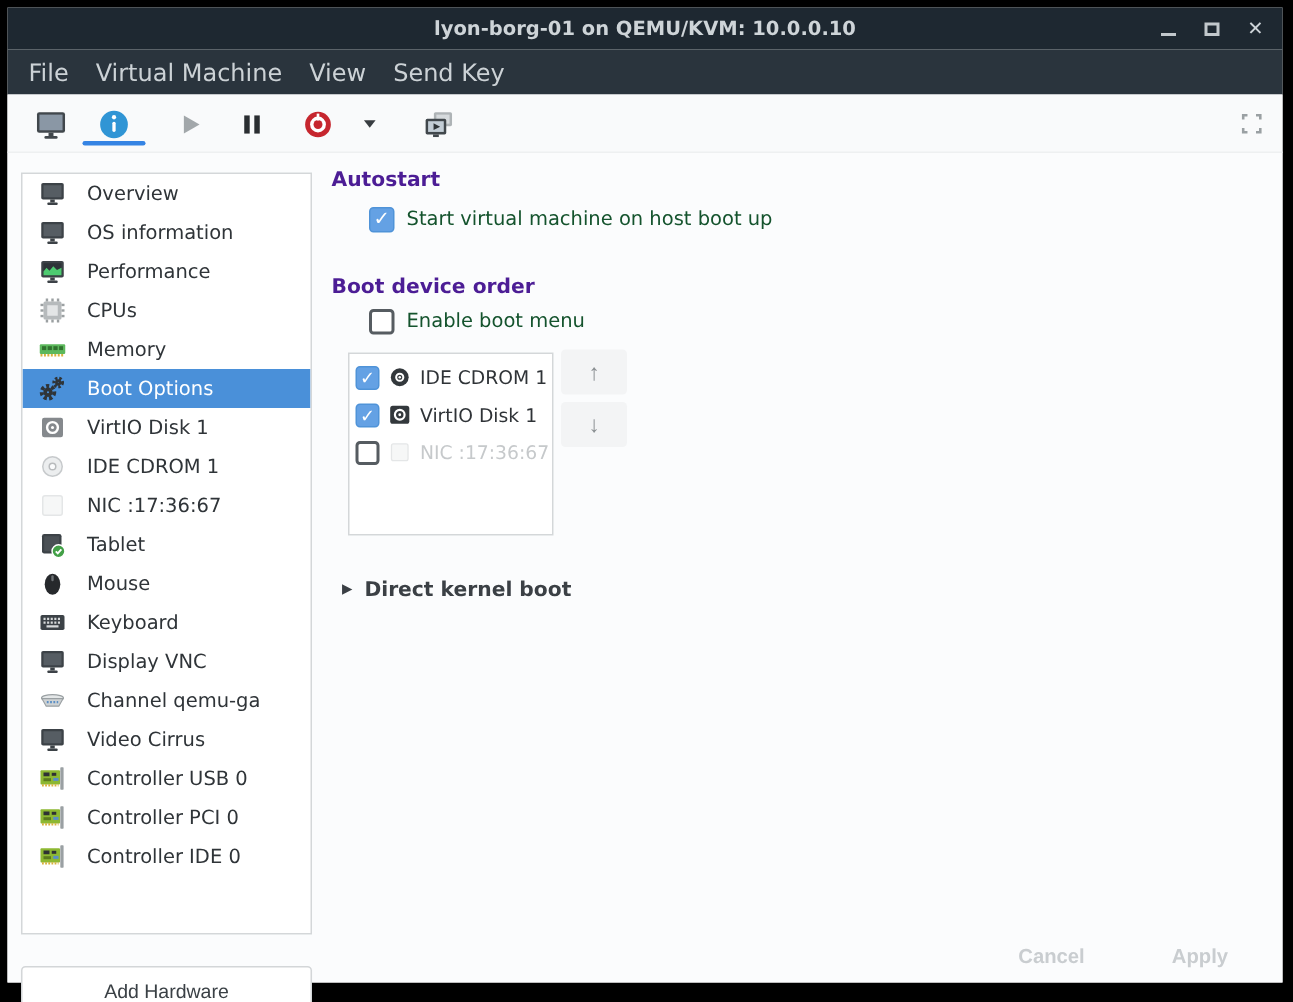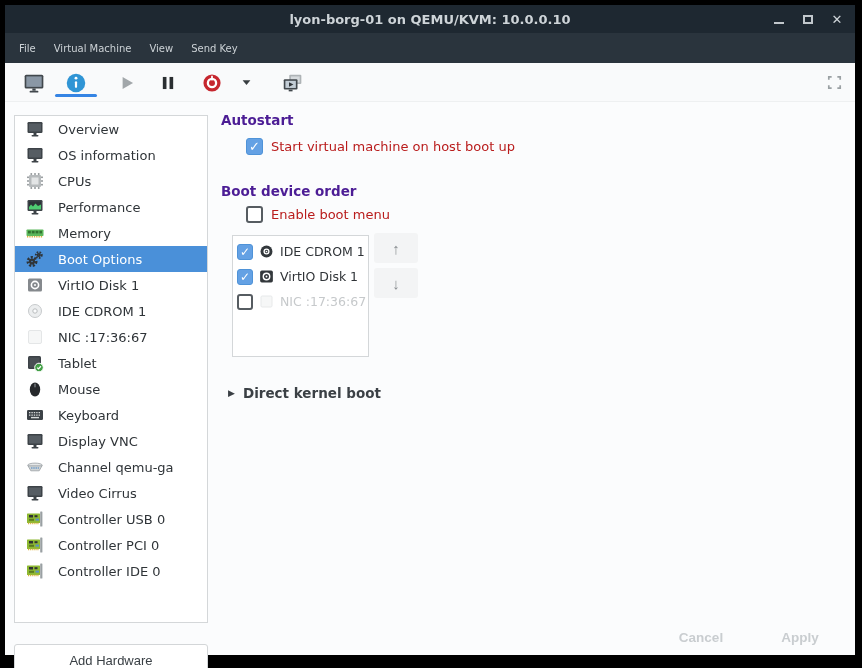--- a/index.html
+++ b/index.html
@@ -13,21 +13,21 @@
   #titlebar .title{color:#ced4d8;font-size:13px;font-weight:bold;}
   #win-controls{position:absolute;right:10px;top:0;height:28px;display:flex;align-items:center;gap:13px;}
   .wc{width:16px;height:16px;display:flex;align-items:center;justify-content:center;cursor:default;}
   .wc-min{width:10px;height:2px;background:#c2c8cc;margin-top:8px;}
   .wc-max{width:10px;height:9px;border:2px solid #c2c8cc;}
   .wc-close{color:#ced4d8;font-size:13px;line-height:1;}
 
   
   #menubar{position:absolute;left:0;top:28px;width:850px;height:30px;background:#2a343d;
     display:flex;align-items:center;padding-left:5px;}
-  .menu-item{color:#ccd2d6;font-size:10px;padding:0 9px;height:100%;display:flex;align-items:center;}
+  .menu-item{color:#ccd2d6;font-size:16px;padding:0 9px;height:100%;display:flex;align-items:center;}
 
   
   #toolbar{position:absolute;left:0;top:58px;width:850px;height:39px;background:#f9fafb;
     border-bottom:1px solid #eef0f1;}
   .tbtn{position:absolute;top:3px;height:33px;display:flex;align-items:center;justify-content:center;}
   .tbtn svg{width:22px;height:22px;}
   .tbtn.active::after{content:"";position:absolute;left:50%;transform:translateX(-50%);
     bottom:2px;width:42px;height:3px;background:#3584e4;border-radius:2px;}
   .tb-caret svg{width:13px;height:13px;}
 
@@ -42,21 +42,21 @@
   .side-item .icn{width:20px;height:20px;flex:0 0 20px;display:flex;align-items:center;justify-content:center;}
   .side-item .icn svg{width:20px;height:20px;}
   .side-item.selected{background:#4a90d9;color:#fff;}
 
   #add-hw{position:absolute;left:9px;top:542px;width:194px;height:32px;background:#fff;
     border:1px solid #d3d6d8;border-radius:3px;font-size:13px;color:#3a4045;
     display:flex;align-items:center;justify-content:center;box-shadow:0 1px 1px rgba(0,0,0,0.06);}
 
   
   .heading{position:absolute;font-size:13.5px;font-weight:bold;color:#4c1d95;}
-  .cbrow{position:absolute;display:flex;align-items:center;gap:8px;font-size:13px;color:#b91c1c;}
+  .cbrow{position:absolute;display:flex;align-items:center;gap:8px;font-size:13px;color:#14532d;}
   .cb{width:17px;height:17px;border-radius:3px;flex:0 0 17px;position:relative;}
   .cb.checked{background:#64a1e4;border:1px solid #4f93d8;}
   .cb.checked::after{content:"✓";position:absolute;left:0;top:0;width:100%;height:100%;
     color:#fff;font-size:13px;font-weight:bold;display:flex;align-items:center;justify-content:center;}
   .cb.unchecked{background:#fff;border:2px solid #565c61;}
 
   #boot-list{position:absolute;left:227px;top:133px;width:137px;height:122px;background:#fff;
     border:1px solid #d4d7d9;padding:3px 0 0 4px;}
   .boot-row{height:25px;display:flex;align-items:center;gap:5px;}
   .boot-row .cb{width:16px;height:16px;flex:0 0 16px;}
@@ -307,32 +307,32 @@
         <span class="icn">
             <svg>
               <use href="#i-monitor"></use>
             </svg>
           </span>
         <span>OS information</span>
       </div>
       <div class="side-item">
         <span class="icn">
             <svg>
+              <use href="#i-perf"></use>
+            </svg>
+          </span>
+        <span>Performance</span>
+      </div>
+      <div class="side-item">
+        <span class="icn">
+            <svg>
               <use href="#i-cpu"></use>
             </svg>
           </span>
         <span>CPUs</span>
-      </div>
-      <div class="side-item">
-        <span class="icn">
-            <svg>
-              <use href="#i-perf"></use>
-            </svg>
-          </span>
-        <span>Performance</span>
       </div>
       <div class="side-item">
         <span class="icn">
             <svg>
               <use href="#i-mem"></use>
             </svg>
           </span>
         <span>Memory</span>
       </div>
       <div class="side-item selected">

